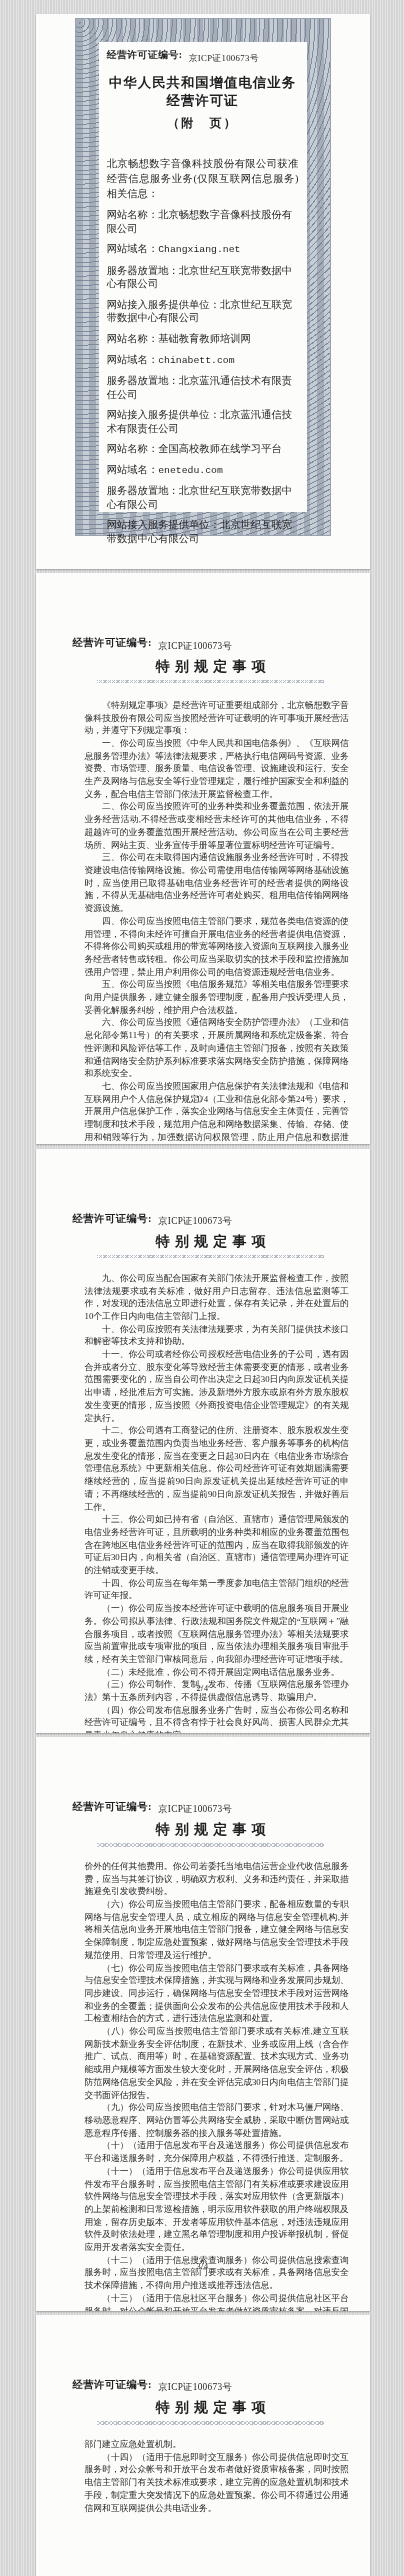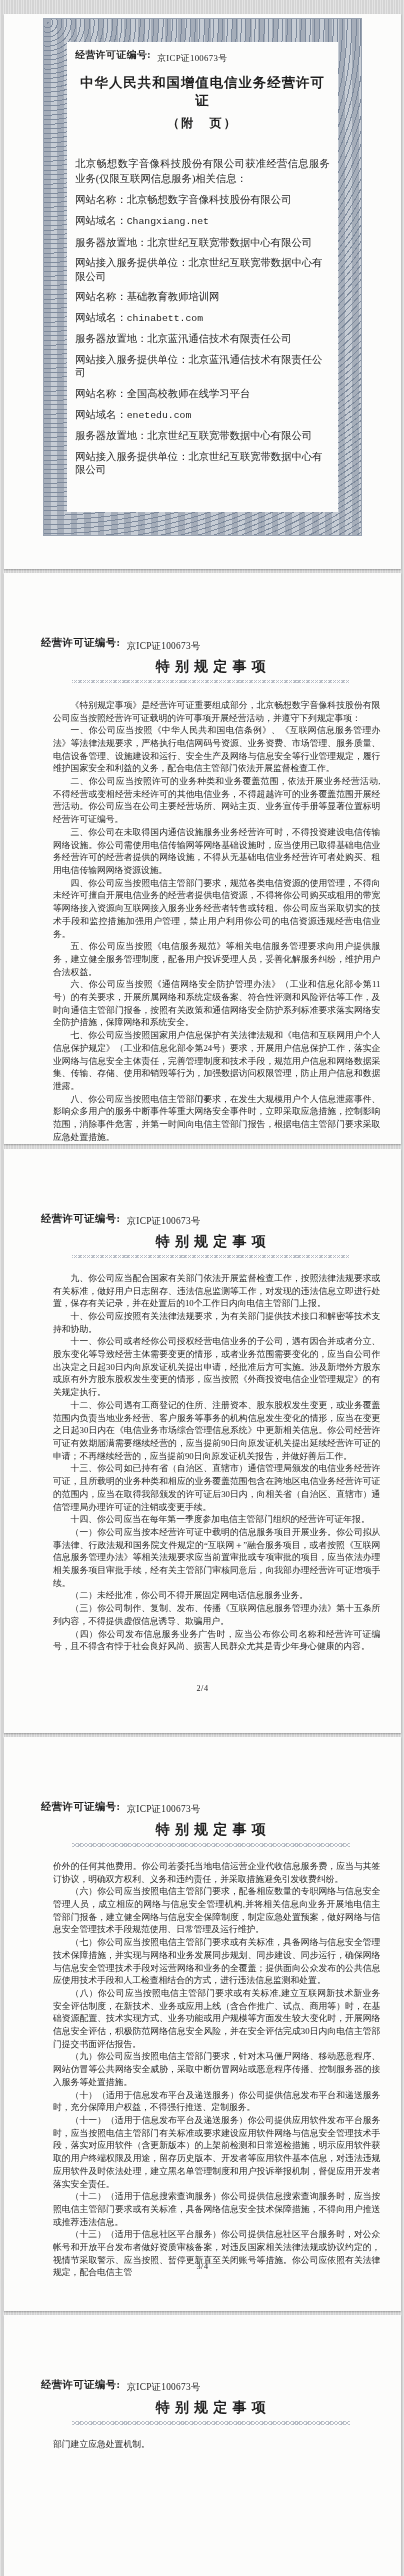--- a/index.html
+++ b/index.html
@@ -7,21 +7,21 @@
     width:405px;
     background-color:#d8d8d8;
     background-image:repeating-linear-gradient(90deg, rgba(255,255,255,.28) 0 1px, rgba(0,0,0,.02) 1px 2.6px);
     padding-top:14.4px;
     font-family:"Liberation Serif","DejaVu Serif",serif;
     color:#1f1f1f;
     -webkit-font-smoothing:antialiased;
   }
   .page{
     position:relative;
-    width:397px;
+    width:334px;
     margin:0 auto 4.1px auto;
     background:#fcfcfb;
     box-shadow:0 1px 1.5px rgba(0,0,0,.28), 0 0 0.5px rgba(0,0,0,.15);
     overflow:hidden;
     box-sizing:border-box;
   }
   
   .p1{height:555px;}
   .cert-frame{
     margin:4.1px 39px 0 39px;
@@ -228,16 +228,17 @@
 <section class="page prov p5">
   <div class="lic-row">
     <span class="lic-label">经营许可证编号:</span>
     <span class="lic-value">京ICP证100673号</span>
   </div>
   <h2 class="prov-title">特别规定事项</h2>
   <div class="zigzag"></div>
   <div class="prov-body">
 
   <p class="para cont">部门建立应急处置机制。</p>
+      <p class="para">（十四）（适用于信息即时交互服务）你公司提供信息即时交互服务时，对公众帐号和开放平台发布者做好资质审核备案，同时按照电信主管部门有关技术标准或要求，建立完善的应急处置机制和技术手段，制定重大突发情况下的应急处置预案。你公司不得通过公用通信网和互联网提供公共电话业务。</p>
     </div>
 
 </section>
 
 
 </body></html>

